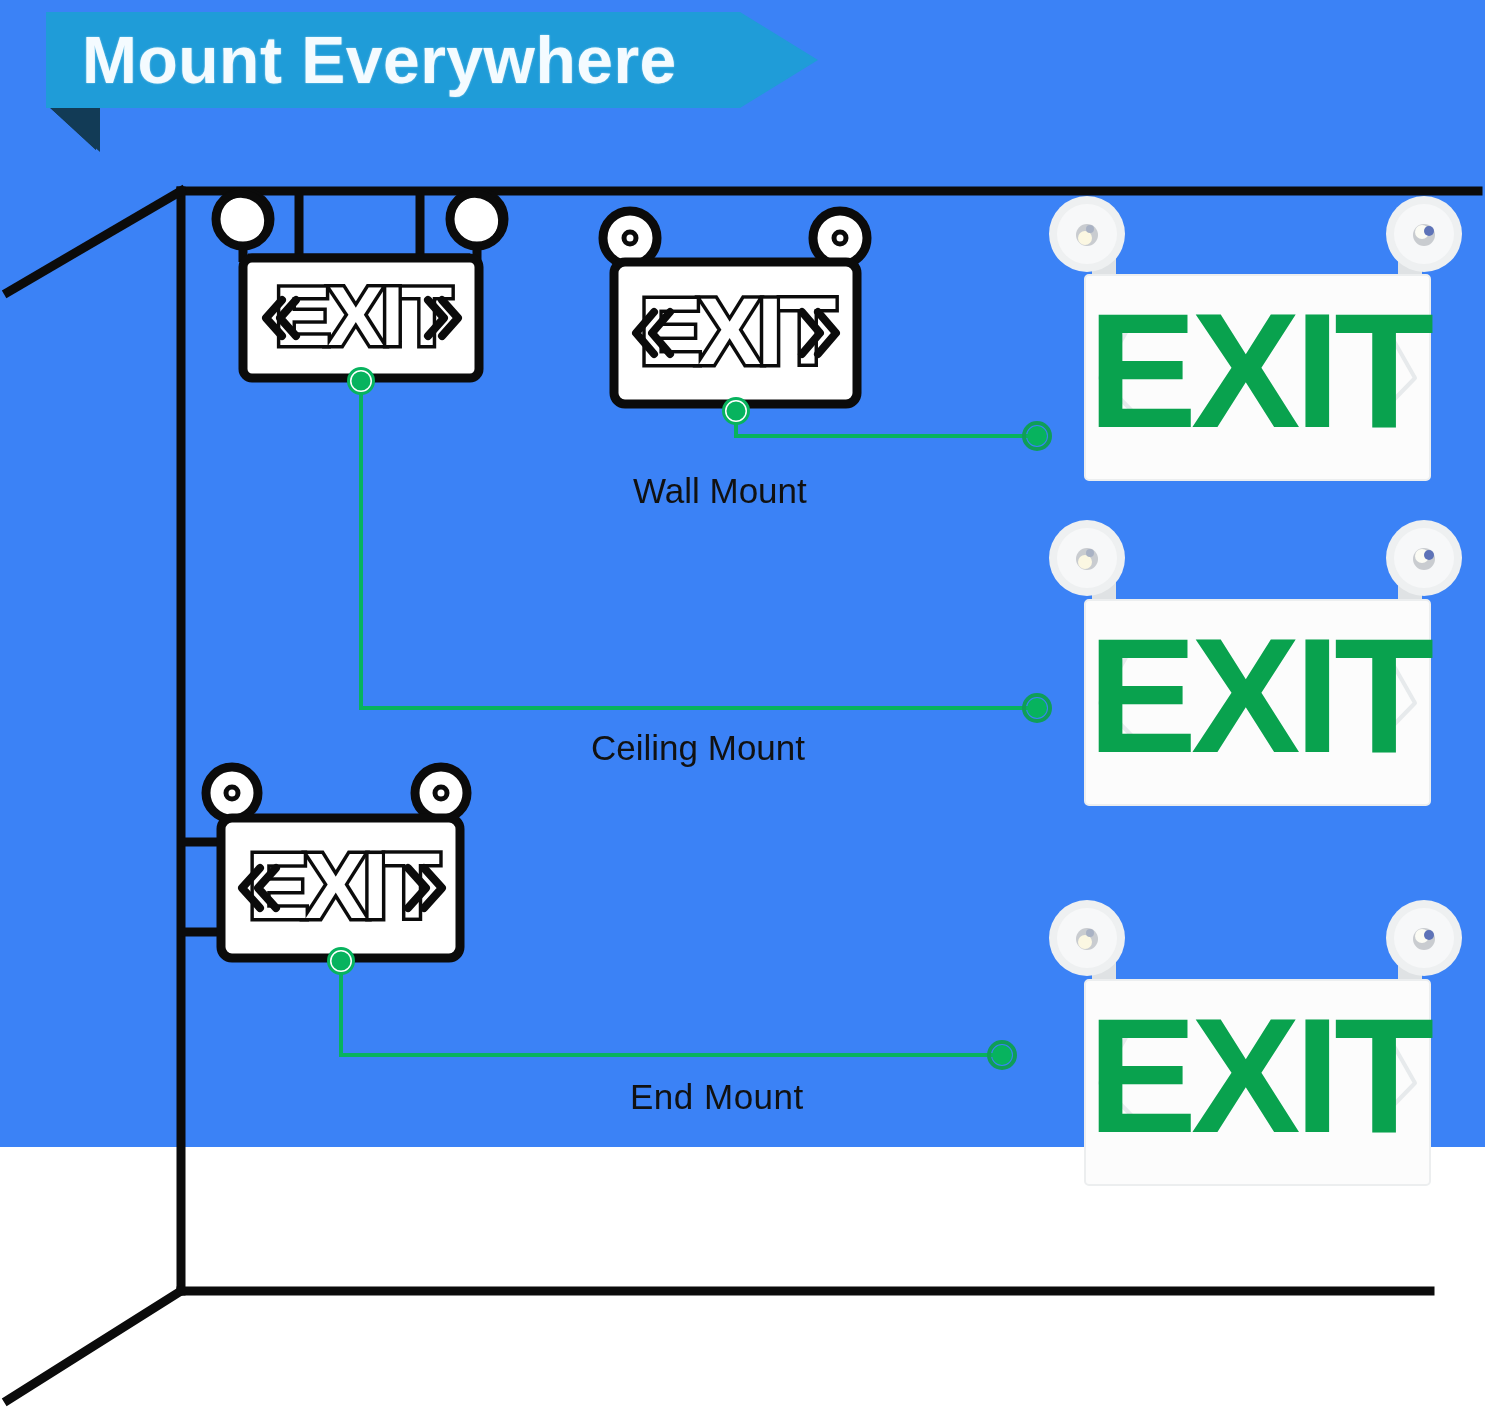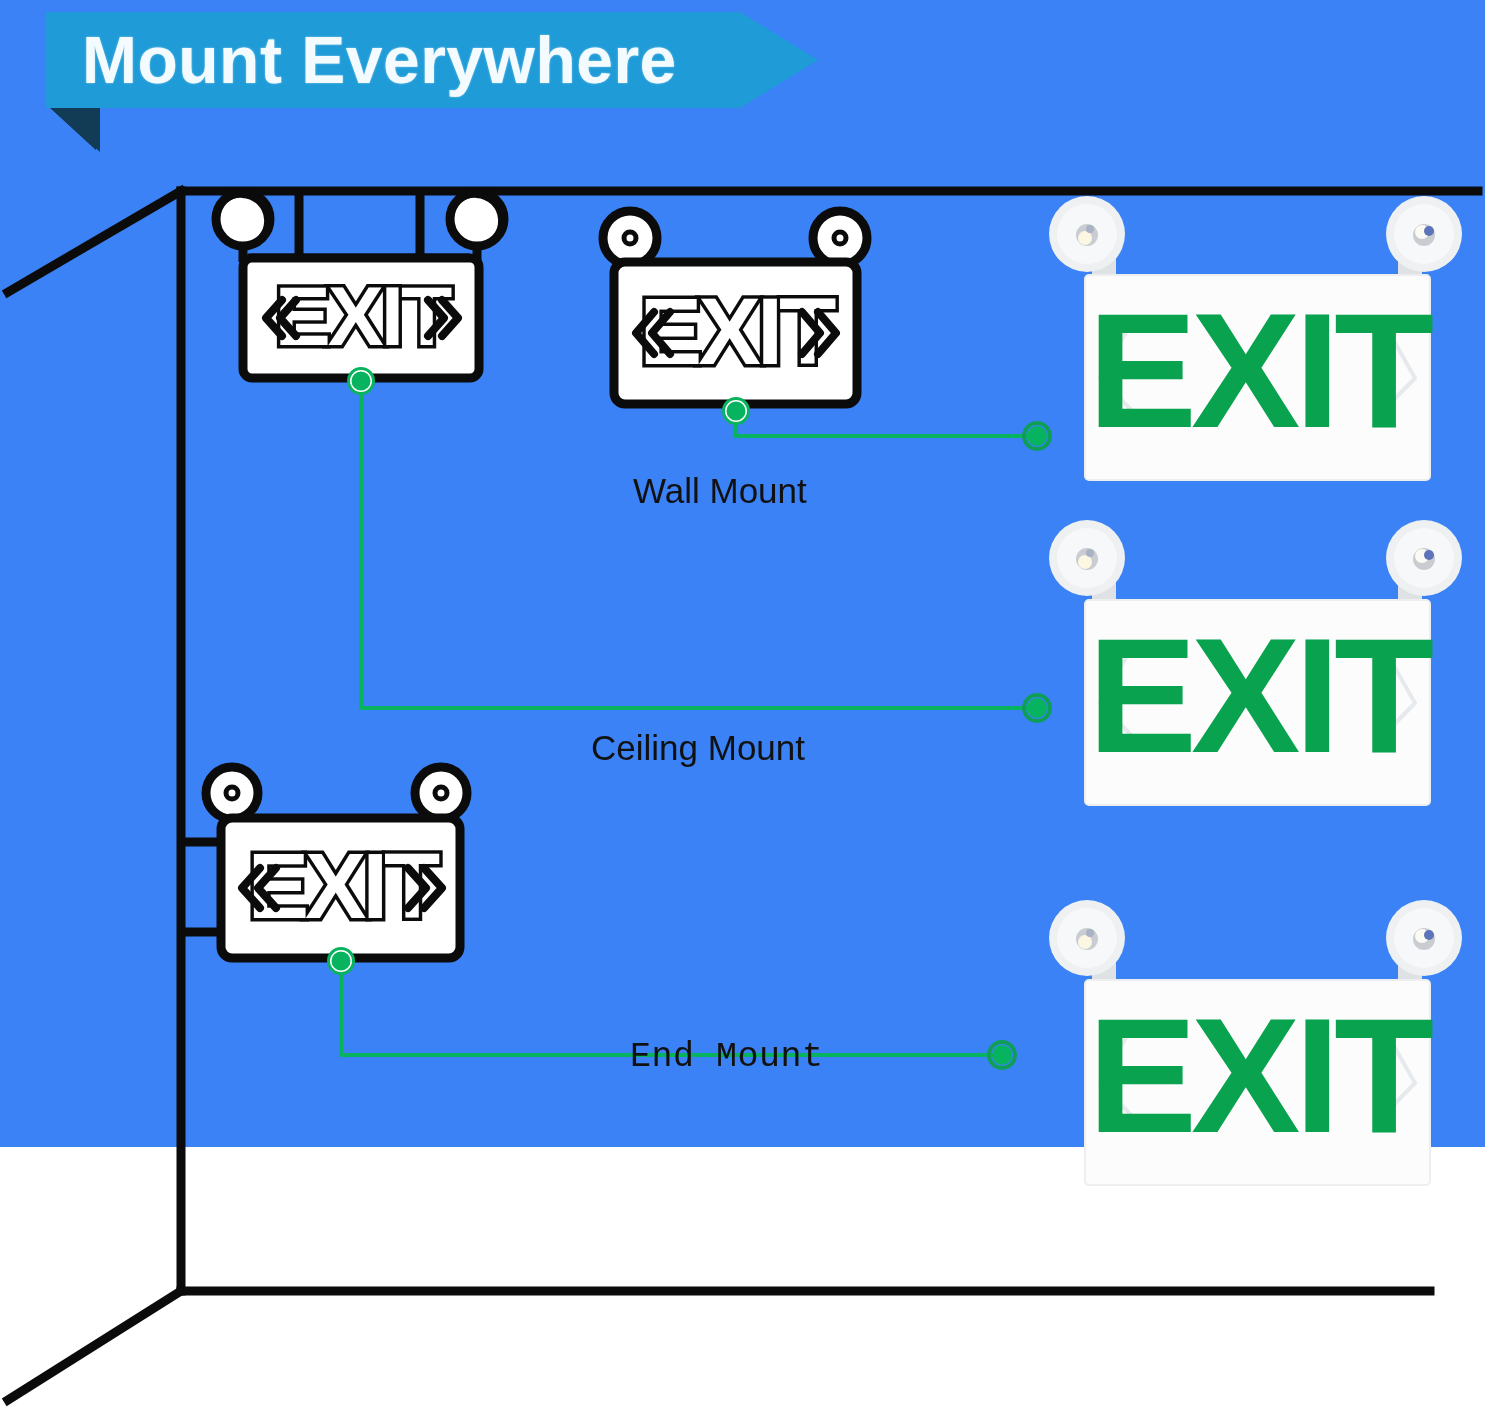--- a/index.html
+++ b/index.html
@@ -21,21 +21,21 @@
   
   #diagram{position:absolute;left:0;top:0;width:1485px;height:1410px;}
 
   
   .mount-label{
     position:absolute;color:#111;font-size:35px;white-space:nowrap;
     font-family:"Liberation Sans","DejaVu Sans",sans-serif;
   }
   #label-wall{left:633px;top:471px;}
   #label-ceiling{left:591px;top:728px;}
-  #label-end{left:630px;top:1037px;letter-spacing:0.5px;font-family:Liberation Mono, monospace;}
+  #label-end{left:630px;top:1077px;letter-spacing:0.5px;}
 </style>
 </head>
 <body>
 
 <div id="stage">
 
   <div id="banner-wrap">
     <svg width="900" height="170" viewBox="0 0 900 170">
 
       <polygon points="46,104 96,104 96,150 46,104" fill="#123b56"></polygon>

